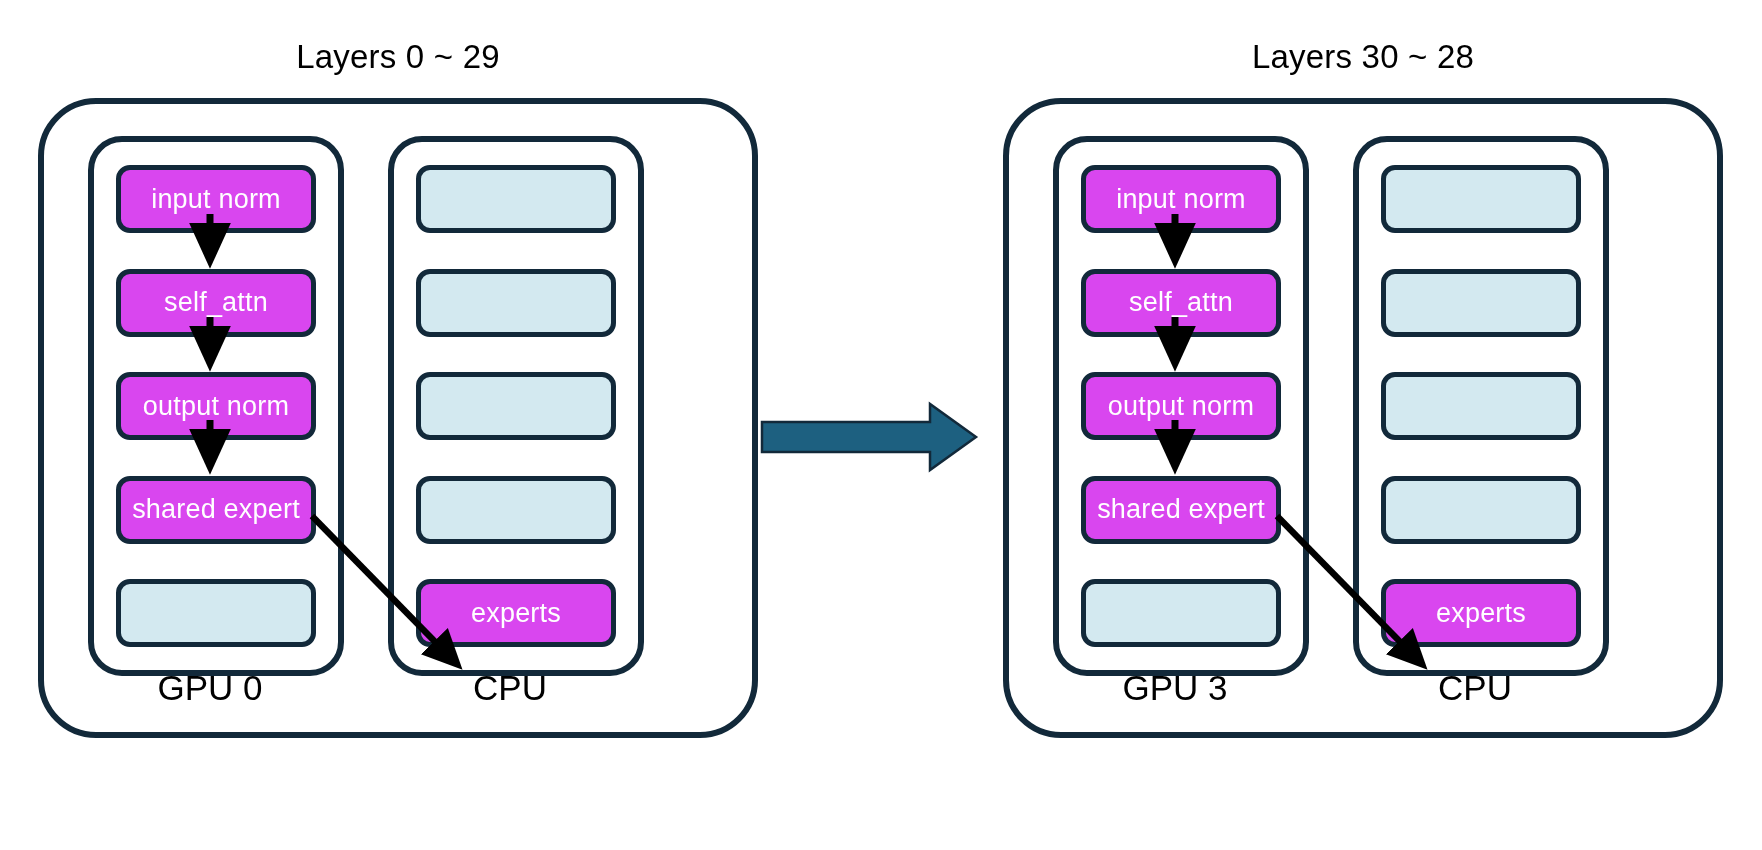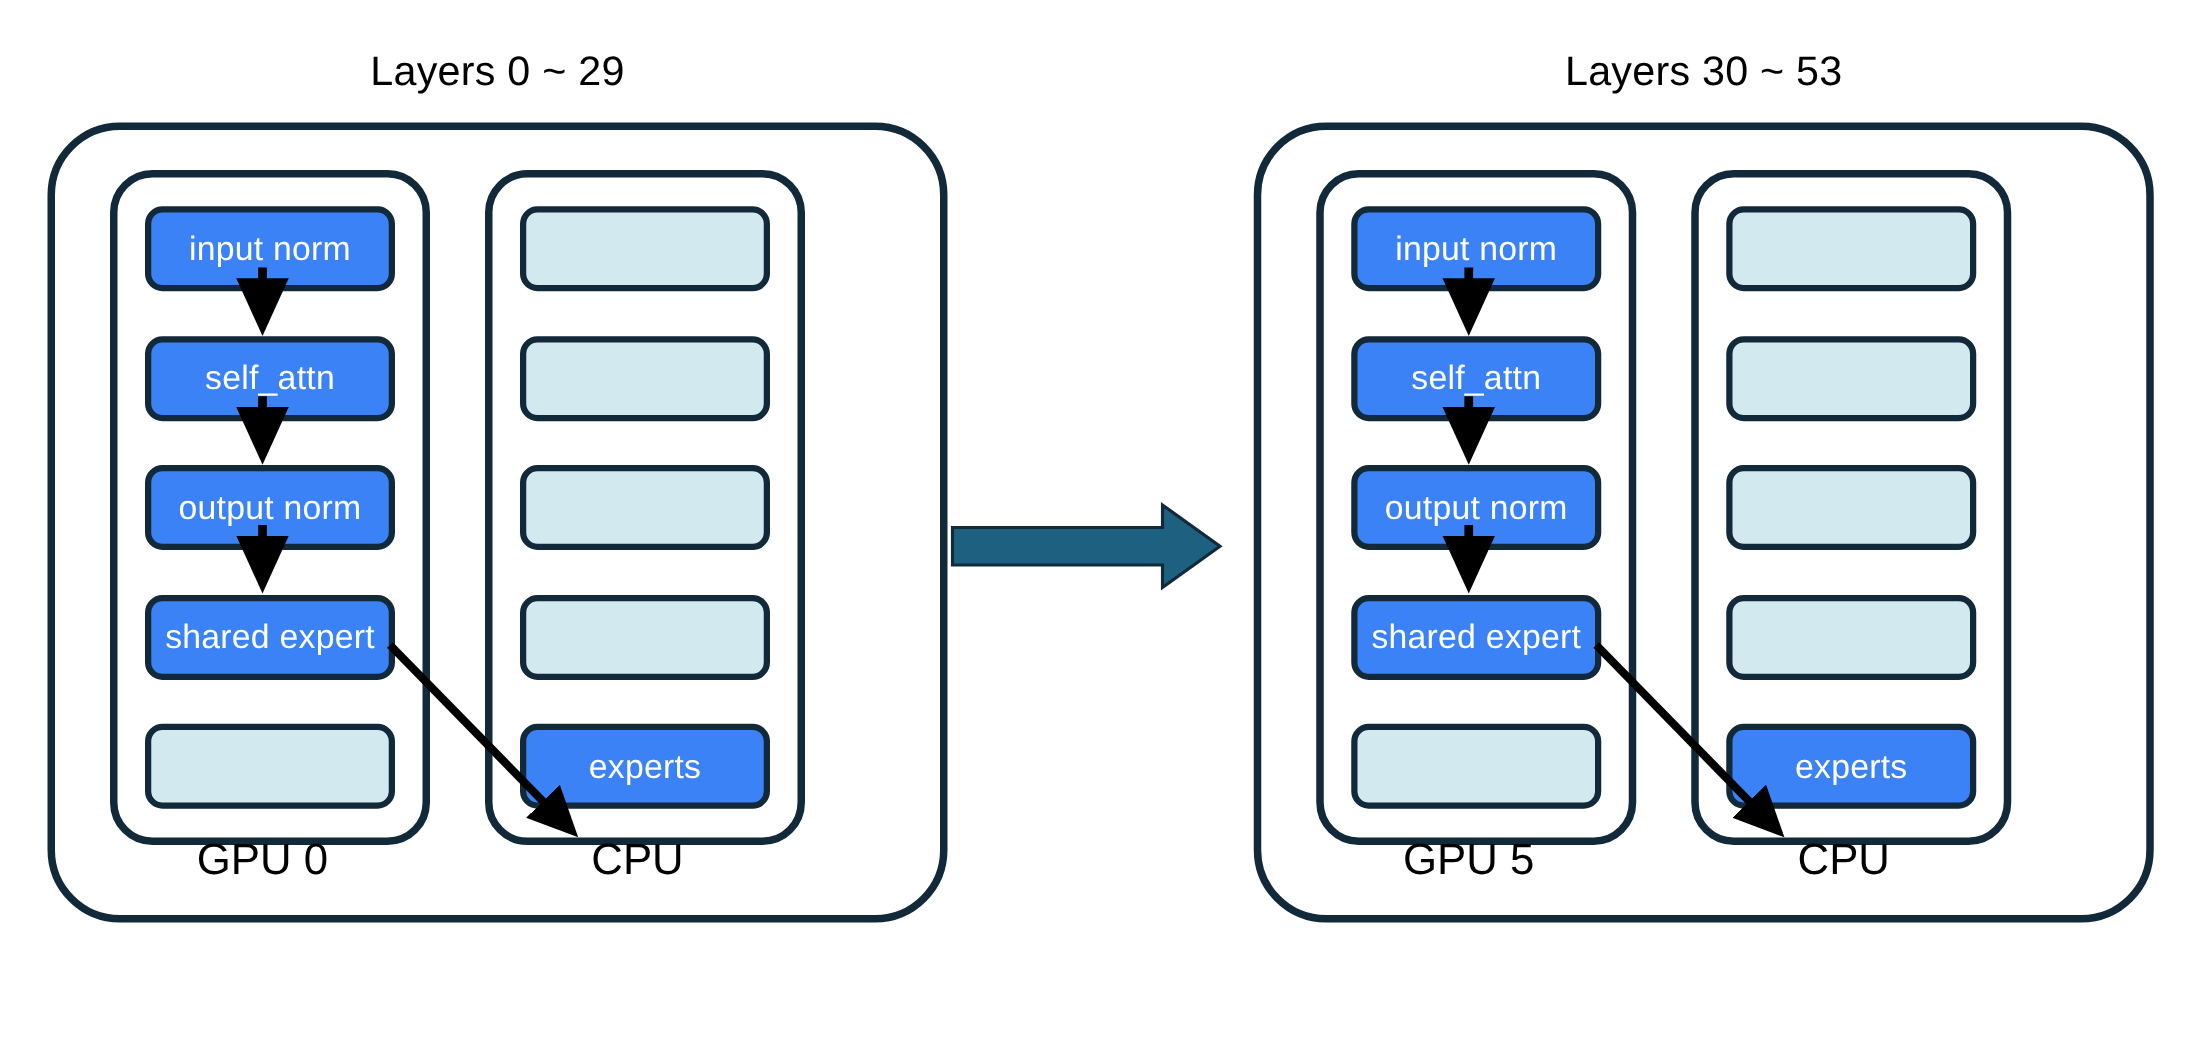--- a/index.html
+++ b/index.html
@@ -57,21 +57,21 @@
     border-radius: 14px;
     box-sizing: border-box;
     display: flex;
     align-items: center;
     justify-content: center;
     font-size: 27px;
     color: #ffffff;
     letter-spacing: 0.2px;
     line-height: 1;
   }
-  .block.red  { background: #3b82f6; }
+  .block.red  { background: #d946ef; }
   .block.blue { background: #d3e9f0; }
 
   
   .hw-label {
     position: absolute;
     font-size: 35px;
     color: #000000;
     white-space: nowrap;
     text-align: center;
   }
@@ -117,42 +117,42 @@
       <div class="block blue"></div>
       <div class="block blue"></div>
       <div class="block blue"></div>
       <div class="block red">experts</div>
     </div>
   </div>
 
   <div class="hw-label" style="left:82px; top:668px; width:256px;">GPU 0</div>
   <div class="hw-label" style="left:382px; top:668px; width:256px;">CPU</div>
 
-  <div class="panel-title" style="left:1003px; top:38px; width:720px;">Layers 30 ~ 53</div>
+  <div class="panel-title" style="left:1003px; top:38px; width:720px;">Layers 30 ~ 28</div>
 
   <div class="device" style="left:1003px; top:98px; width:720px; height:640px;">
 
     <div class="column" style="left:44px; top:32px; width:256px; height:540px;">
       <div class="block red">input norm</div>
       <div class="block red">self_attn</div>
       <div class="block red">output norm</div>
       <div class="block red">shared expert</div>
       <div class="block blue"></div>
     </div>
 
     <div class="column" style="left:344px; top:32px; width:256px; height:540px;">
       <div class="block blue"></div>
       <div class="block blue"></div>
       <div class="block blue"></div>
       <div class="block blue"></div>
       <div class="block red">experts</div>
     </div>
   </div>
 
-  <div class="hw-label" style="left:1047px; top:668px; width:256px;">GPU 5</div>
+  <div class="hw-label" style="left:1047px; top:668px; width:256px;">GPU 3</div>
   <div class="hw-label" style="left:1347px; top:668px; width:256px;">CPU</div>
 
 
   <svg id="arrows" viewBox="0 0 1762 850">
     <defs>
       <marker id="flowhead" markerWidth="7" markerHeight="7" refX="3.2" refY="3.4" orient="auto" markerUnits="strokeWidth">
         <path d="M0,0.4 L6.6,3.4 L0,6.4 z" fill="#000000"></path>
       </marker>
       <marker id="diaghead" markerWidth="6.5" markerHeight="6.5" refX="3.0" refY="3.2" orient="auto" markerUnits="strokeWidth">
         <path d="M0,0.3 L6.2,3.2 L0,6.1 z" fill="#000000"></path>

